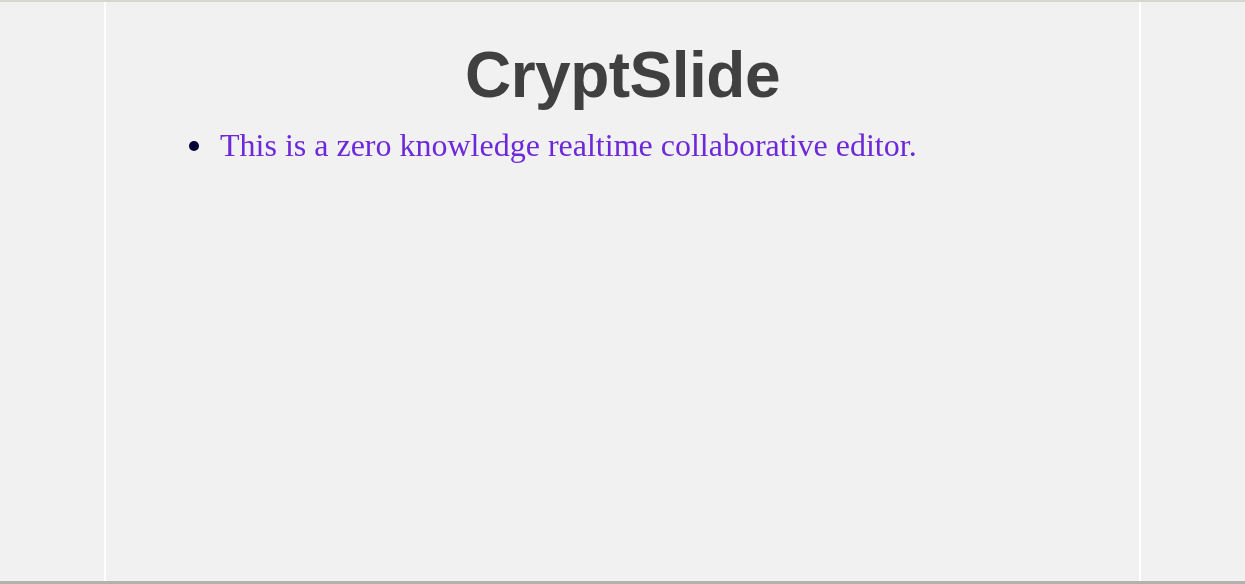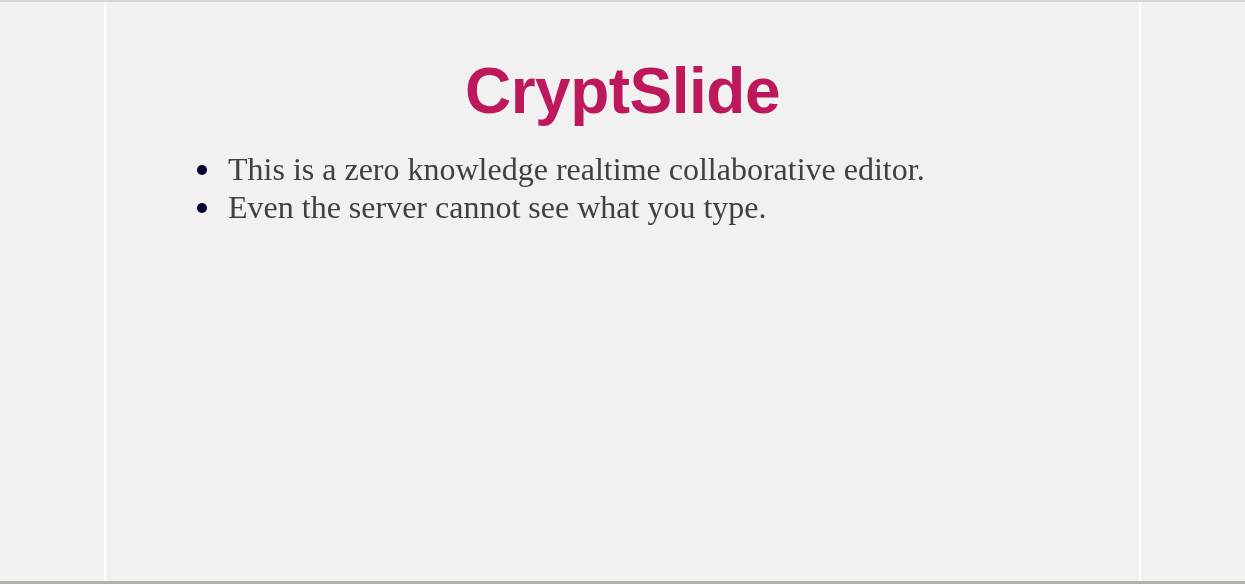--- a/index.html
+++ b/index.html
@@ -48,35 +48,35 @@
     padding: 0 34px;
     overflow: hidden;
   }
 
   
   .slide-title {
     font-family: "Liberation Sans", "DejaVu Sans", sans-serif;
     font-weight: bold;
     font-size: 64px;
     line-height: 1.0;
-    color: #be185d;
+    color: #404040;
     text-align: center;
-    margin: 16px;
+    margin: 0;
     padding-top: 41px;
     letter-spacing: -0.5px;
   }
 
   
   .bullet-list {
     list-style: none;
-    margin: 16px;
+    margin: 8px;
     padding: 0;
     padding-top: 11px;
     padding-left: 36px;
-    color: #404040;
+    color: #6d28d9;
     font-family: "Liberation Serif", "DejaVu Serif", serif;
     font-size: 32px;
     line-height: 38px;
   }
   .bullet-item {
     position: relative;
     padding-left: 36px;
     margin: 0;
     text-align: left;
   }
@@ -106,23 +106,19 @@
     <h1 class="slide-title">CryptSlide</h1>
 
     <ul class="bullet-list">
 
       <li class="bullet-item">
         <span class="bullet-marker"></span>
         <span class="bullet-text">This is a zero knowledge realtime collaborative editor.</span>
       </li>
 
 
-      <li class="bullet-item">
-        <span class="bullet-marker"></span>
-        <span class="bullet-text">Even the server cannot see what you type.</span>
-      </li>
 
 
     </ul>
 
   </div>
 
 </div>
 
 </body></html>

